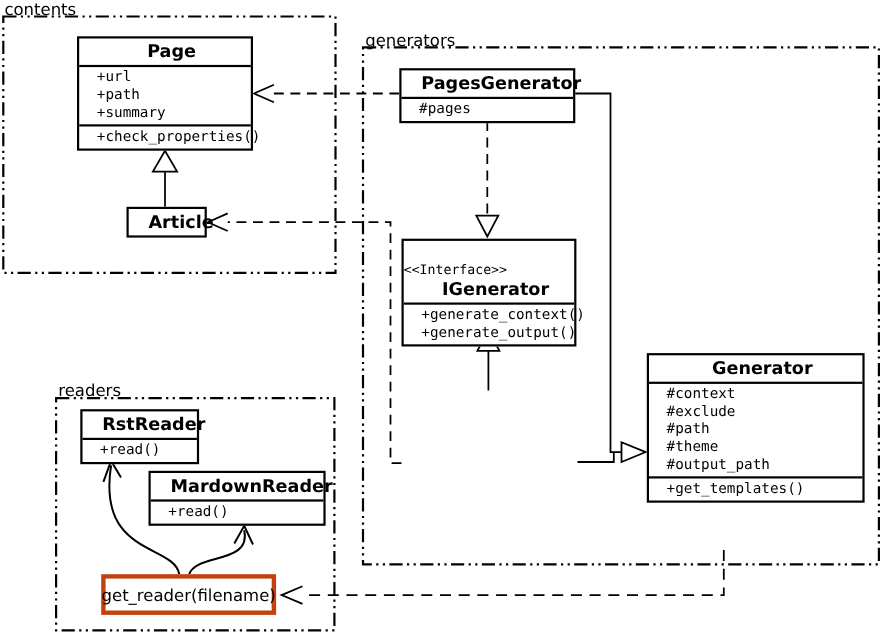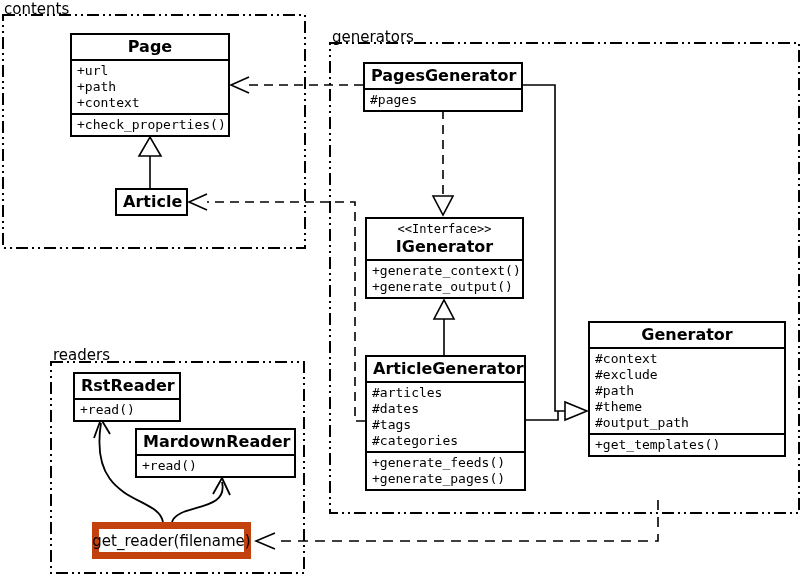--- a/index.html
+++ b/index.html
@@ -11,34 +11,34 @@
   .pkg-label{
     position:absolute;font-size:15px;line-height:16px;color:#000;
     font-family:"DejaVu Sans",sans-serif;
   }
   .cls{
     position:absolute;background:#ffffff;border:2px solid #000;
     box-sizing:border-box;z-index:2;
   }
   .cls-title{
     font-weight:bold;font-size:16px;line-height:20px;text-align:center;
-    padding:2px 6px;white-space:nowrap;font-family:"DejaVu Sans",sans-serif;
+    padding:2px 6px;white-space:nowrap;font-family:"DejaVu Sans",sans-serif;margin-left:12px;
   }
   .cls-stereo{
     font-family:"DejaVu Sans Mono",monospace;font-size:12px;line-height:15px;
-    text-align:center;padding-top:3px;white-space:nowrap;
+    text-align:left;padding-top:19px;white-space:nowrap;
   }
   .cls-title--iface{padding-top:0;}
-  .cls-sec{border-top:2px solid #000;padding:2px 5px;}
+  .cls-sec{border-top:2px solid #000;padding:2px 16px;}
   .mem{
     font-family:"DejaVu Sans Mono",monospace;font-size:13px;line-height:16px;
     white-space:nowrap;
   }
   .fn-box{
-    position:absolute;background:#fff;border:7px solid #c2410c;box-sizing:border-box;
+    position:absolute;background:#fff;border:4px solid #c2410c;box-sizing:border-box;
     display:flex;align-items:center;justify-content:center;
     font-size:15px;white-space:nowrap;z-index:2;
   }
 </style>
 </head>
 <body>
 
 <div class="canvas">
 
   <svg class="layer" width="803" height="579" viewBox="0 0 803 579">
@@ -96,21 +96,21 @@
 
   <div class="pkg-label" style="left:4px;top:1px">contents</div>
   <div class="pkg-label" style="left:332px;top:29px">generators</div>
   <div class="pkg-label" style="left:53px;top:347px">readers</div>
 
   <div class="cls" style="left:70px;top:33px;width:160px">
     <div class="cls-title">Page</div>
     <div class="cls-sec">
       <div class="mem">+url</div>
       <div class="mem">+path</div>
-      <div class="mem">+context</div>
+      <div class="mem">+summary</div>
     </div>
     <div class="cls-sec">
       <div class="mem">+check_properties()</div>
     </div>
   </div>
 
   <div class="cls" style="left:115px;top:188px;width:73px">
     <div class="cls-title">Article</div>
   </div>
 
@@ -123,33 +123,20 @@
 
   <div class="cls" style="left:365px;top:217px;width:159px">
     <div class="cls-stereo">&lt;&lt;Interface&gt;&gt;</div>
     <div class="cls-title cls-title--iface">IGenerator</div>
     <div class="cls-sec">
       <div class="mem">+generate_context()</div>
       <div class="mem">+generate_output()</div>
     </div>
   </div>
 
-  <div class="cls" style="left:365px;top:355px;width:161px">
-    <div class="cls-title">ArticleGenerator</div>
-    <div class="cls-sec">
-      <div class="mem">#articles</div>
-      <div class="mem">#dates</div>
-      <div class="mem">#tags</div>
-      <div class="mem">#categories</div>
-    </div>
-    <div class="cls-sec">
-      <div class="mem">+generate_feeds()</div>
-      <div class="mem">+generate_pages()</div>
-    </div>
-  </div>
 
   <div class="cls" style="left:588px;top:321px;width:198px">
     <div class="cls-title">Generator</div>
     <div class="cls-sec">
       <div class="mem">#context</div>
       <div class="mem">#exclude</div>
       <div class="mem">#path</div>
       <div class="mem">#theme</div>
       <div class="mem">#output_path</div>
     </div>

